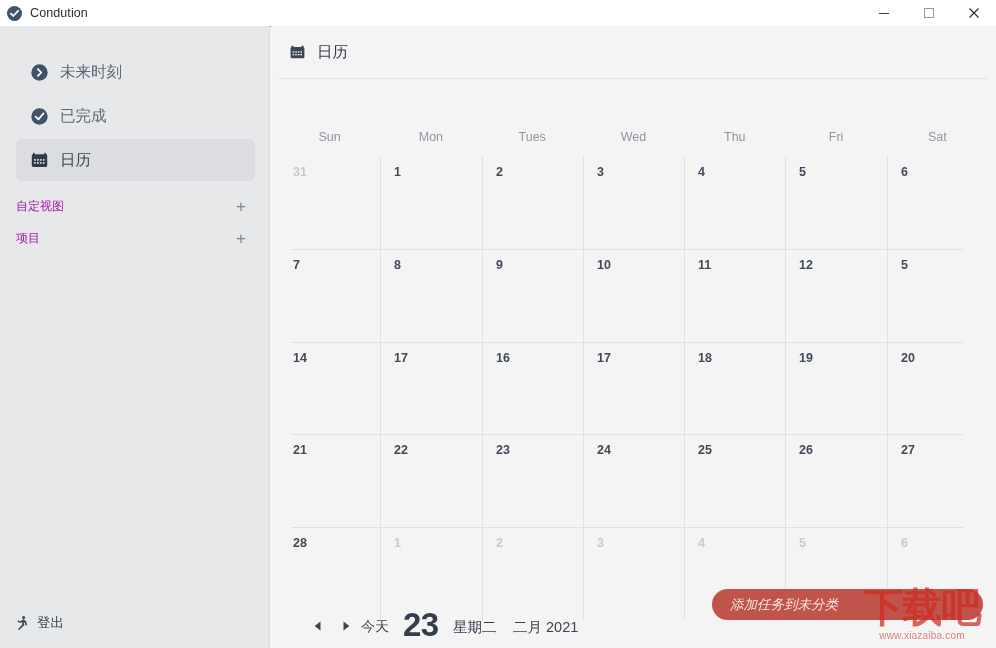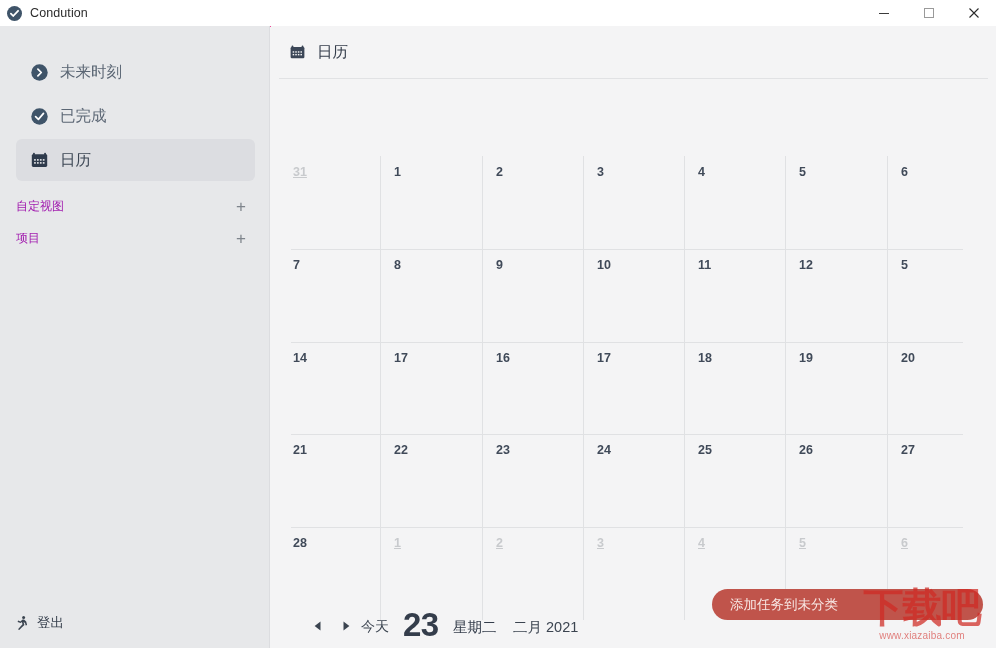--- a/index.html
+++ b/index.html
@@ -185,21 +185,21 @@
     width: 672px;
     height: 1px;
     background: #e0e1e3;
   }
   .daynum {
     position: absolute;
     font-size: 12.5px;
     font-weight: bold;
     color: #404a59;
   }
-  .daynum.out { color: #c8cacd; font-weight: bold; text-decoration: underline; }
+  .daynum.out { color: #c8cacd; font-weight: bold; }
 
   
   .bottombar {
     position: absolute;
     left: 271px; top: 604px;
     width: 725px; height: 44px;
   }
   .navbtns {
     position: absolute;
     left: 36px; top: 11px;
@@ -241,20 +241,21 @@
   .addtask {
     position: absolute;
     left: 441px; top: -15px;
     width: 271px; height: 31px;
     background: #c0544b;
     border-radius: 16px;
     display: flex;
     align-items: center;
     padding-left: 18px;
     box-sizing: border-box;
+    font-style: italic;
   }
   .addtask-lbl {
     font-size: 13.5px;
     color: #f7e6e3;
   }
 
   
   .watermark {
     position: absolute;
     right: 4px; bottom: 2px;
@@ -399,20 +400,29 @@
             <rect x="7.0" y="11.1" width="1.7" height="1.6"></rect>
             <rect x="9.9" y="11.1" width="1.7" height="1.6"></rect>
             <rect x="12.8" y="11.1" width="1.7" height="1.6"></rect>
           </g>
         </svg>
       </span>
       <span class="head-title">日历</span>
     </div>
     <div class="head-rule"></div>
 
+    <div class="weekhead" id="weekhead">
+        <span style="left: 5.64286px;">Sun</span>
+        <span style="left: 106.929px;">Mon</span>
+        <span style="left: 208.214px;">Tues</span>
+        <span style="left: 309.5px;">Wed</span>
+        <span style="left: 410.786px;">Thu</span>
+        <span style="left: 512.071px;">Fri</span>
+        <span style="left: 613.357px;">Sat</span>
+      </div>
 
     <div class="calgrid" id="calgrid">
         <div class="vline" style="left: 101px;"></div>
         <div class="vline" style="left: 203px;"></div>
         <div class="vline" style="left: 304px;"></div>
         <div class="vline" style="left: 405px;"></div>
         <div class="vline" style="left: 506px;"></div>
         <div class="vline" style="left: 608px;"></div>
         <div class="hline" style="top: 93px;"></div>
         <div class="hline" style="top: 186px;"></div>

